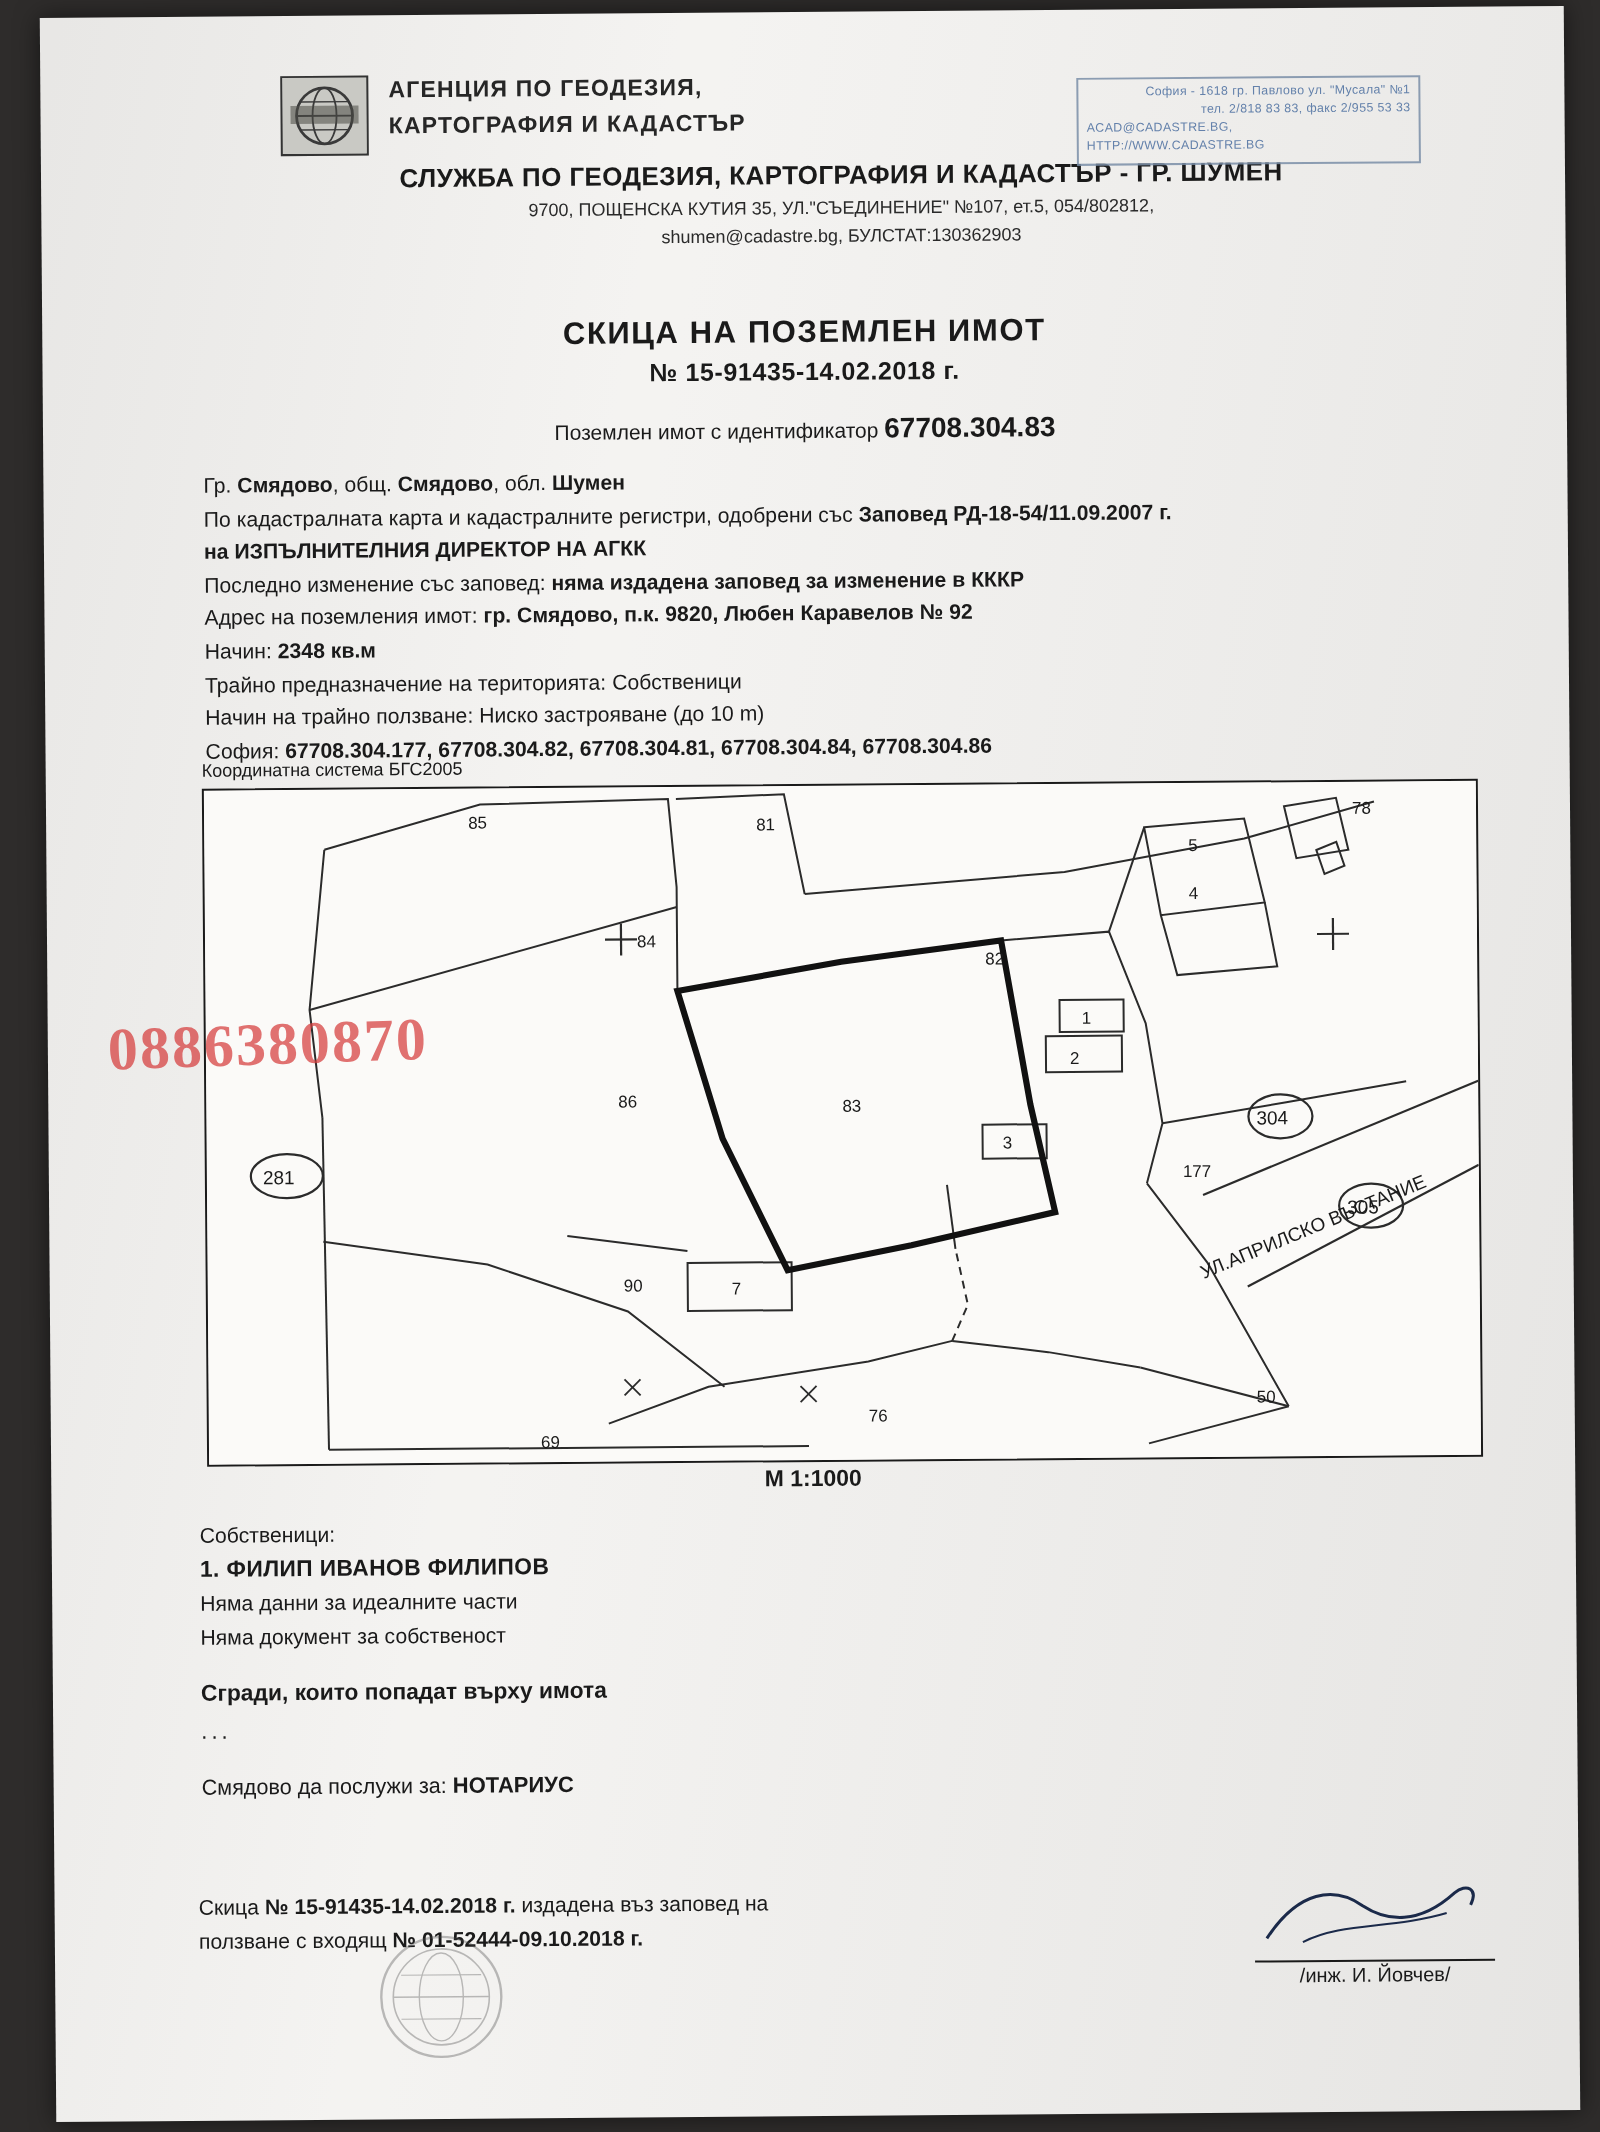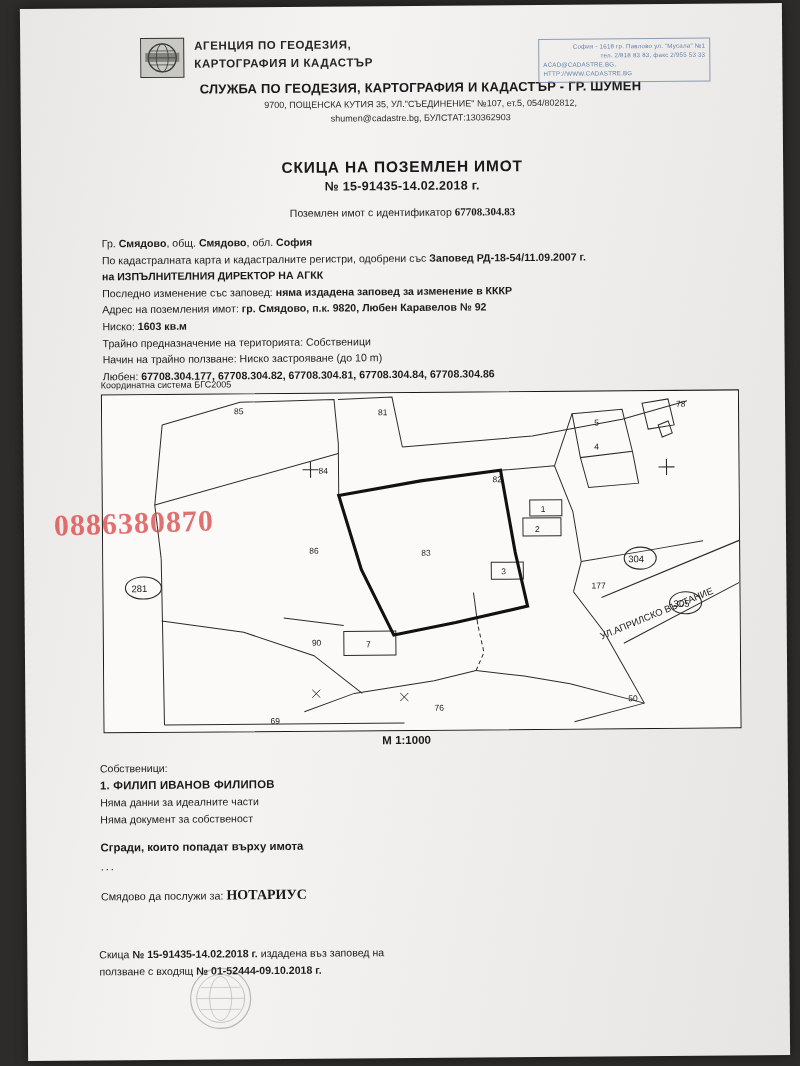--- a/index.html
+++ b/index.html
@@ -113,21 +113,21 @@
   }
 
   
   .ident {
     position: absolute;
     left: 0; top: 200px;
     width: 762px;
     text-align: center;
     font-size: 10.5px;
   }
-  .ident b { font-size: 11px; font-family: Liberation Serif, serif; }
+  .ident b { font-size: 14px; }
 
   
   .details {
     position: absolute;
     left: 80px;
     top: 227px;
     width: 620px;
     font-size: 10.6px;
     line-height: 16.6px;
   }
@@ -198,21 +198,21 @@
     top: 852px;
     font-size: 11px;
     letter-spacing: 2px;
   }
   .purpose {
     position: absolute;
     left: 74px;
     top: 880px;
     font-size: 10.8px;
   }
-  .purpose b { font-size: 14px; font-family: Liberation Serif, serif; }
+  .purpose b { font-size: 11px; }
 
   
   .footer {
     position: absolute;
     left: 72px;
     top: 938px;
     width: 480px;
     font-size: 10.6px;
     line-height: 17px;
   }
@@ -288,51 +288,51 @@
     <div class="ident">
       <span>Поземлен имот с  идентификатор</span>
       <b>67708.304.83</b>
     </div>
 
     <div class="details">
       <div>
         <span>Гр.</span>
         <b>Смядово</b><span>, общ.</span>
         <b>Смядово</b><span>, обл.</span>
-        <b>София</b>
+        <b>Шумен</b>
       </div>
       <div>
         <span>По кадастралната карта и кадастралните регистри, одобрени със</span>
         <b>Заповед РД-18-54/11.09.2007 г.</b>
       </div>
       <div>
         <b>на ИЗПЪЛНИТЕЛНИЯ ДИРЕКТОР НА АГКК</b>
       </div>
       <div>
         <span>Последно изменение със заповед:</span>
         <b>няма издадена заповед за изменение в КККР</b>
       </div>
       <div>
         <span>Адрес на поземления имот:</span>
         <b>гр. Смядово, п.к. 9820, Любен Каравелов № 92</b>
       </div>
       <div>
-        <span>Ниско:</span>
-        <b>1603 кв.м</b>
+        <span>Начин:</span>
+        <b>2348 кв.м</b>
       </div>
       <div>
         <span>Трайно предназначение на територията:</span>
         <span>Собственици</span>
       </div>
       <div>
         <span>Начин на трайно ползване:</span>
         <span>Ниско застрояване (до 10 m)</span>
       </div>
       <div>
-        <span>Любен:</span>
+        <span>София:</span>
         <b>67708.304.177, 67708.304.82, 67708.304.81, 67708.304.84, 67708.304.86</b>
       </div>
     </div>
 
     <div class="cs-label">Координатна система БГС2005</div>
 
     <div class="mapbox">
       <svg width="636" height="337" viewBox="0 0 636 337">
 
         <rect x="0" y="0" width="636" height="337" fill="#fbfaf8"></rect>
@@ -469,15 +469,24 @@
       <svg width="66" height="66" viewBox="0 0 66 66">
         <circle cx="33" cy="33" r="30" fill="none" stroke="#4a4a4a" stroke-width="1.2"></circle>
         <circle cx="33" cy="33" r="24" fill="none" stroke="#4a4a4a" stroke-width="0.8"></circle>
         <ellipse cx="33" cy="33" rx="11" ry="22" fill="none" stroke="#4a4a4a" stroke-width="0.7"></ellipse>
         <line x1="9" y1="33" x2="57" y2="33" stroke="#4a4a4a" stroke-width="0.7"></line>
         <line x1="13" y1="22" x2="53" y2="22" stroke="#4a4a4a" stroke-width="0.6"></line>
         <line x1="13" y1="44" x2="53" y2="44" stroke="#4a4a4a" stroke-width="0.6"></line>
       </svg>
     </div>
 
+    <div class="sigbox">
+      <div class="sig-line">
+        <svg width="124" height="42" viewBox="0 0 124 42">
+          <path d="M10 30 C26 6, 44 4, 58 14 C70 22, 86 24, 104 8 C110 3, 116 6, 112 14" fill="none" stroke="#1b2a4a" stroke-width="1.5"></path>
+          <path d="M28 32 C48 22, 72 26, 100 18" fill="none" stroke="#1b2a4a" stroke-width="1"></path>
+        </svg>
+      </div>
+      <div class="sig-name">/инж. И. Йовчев/</div>
+    </div>
 
   </div>
 </div>
 
 </body></html>

